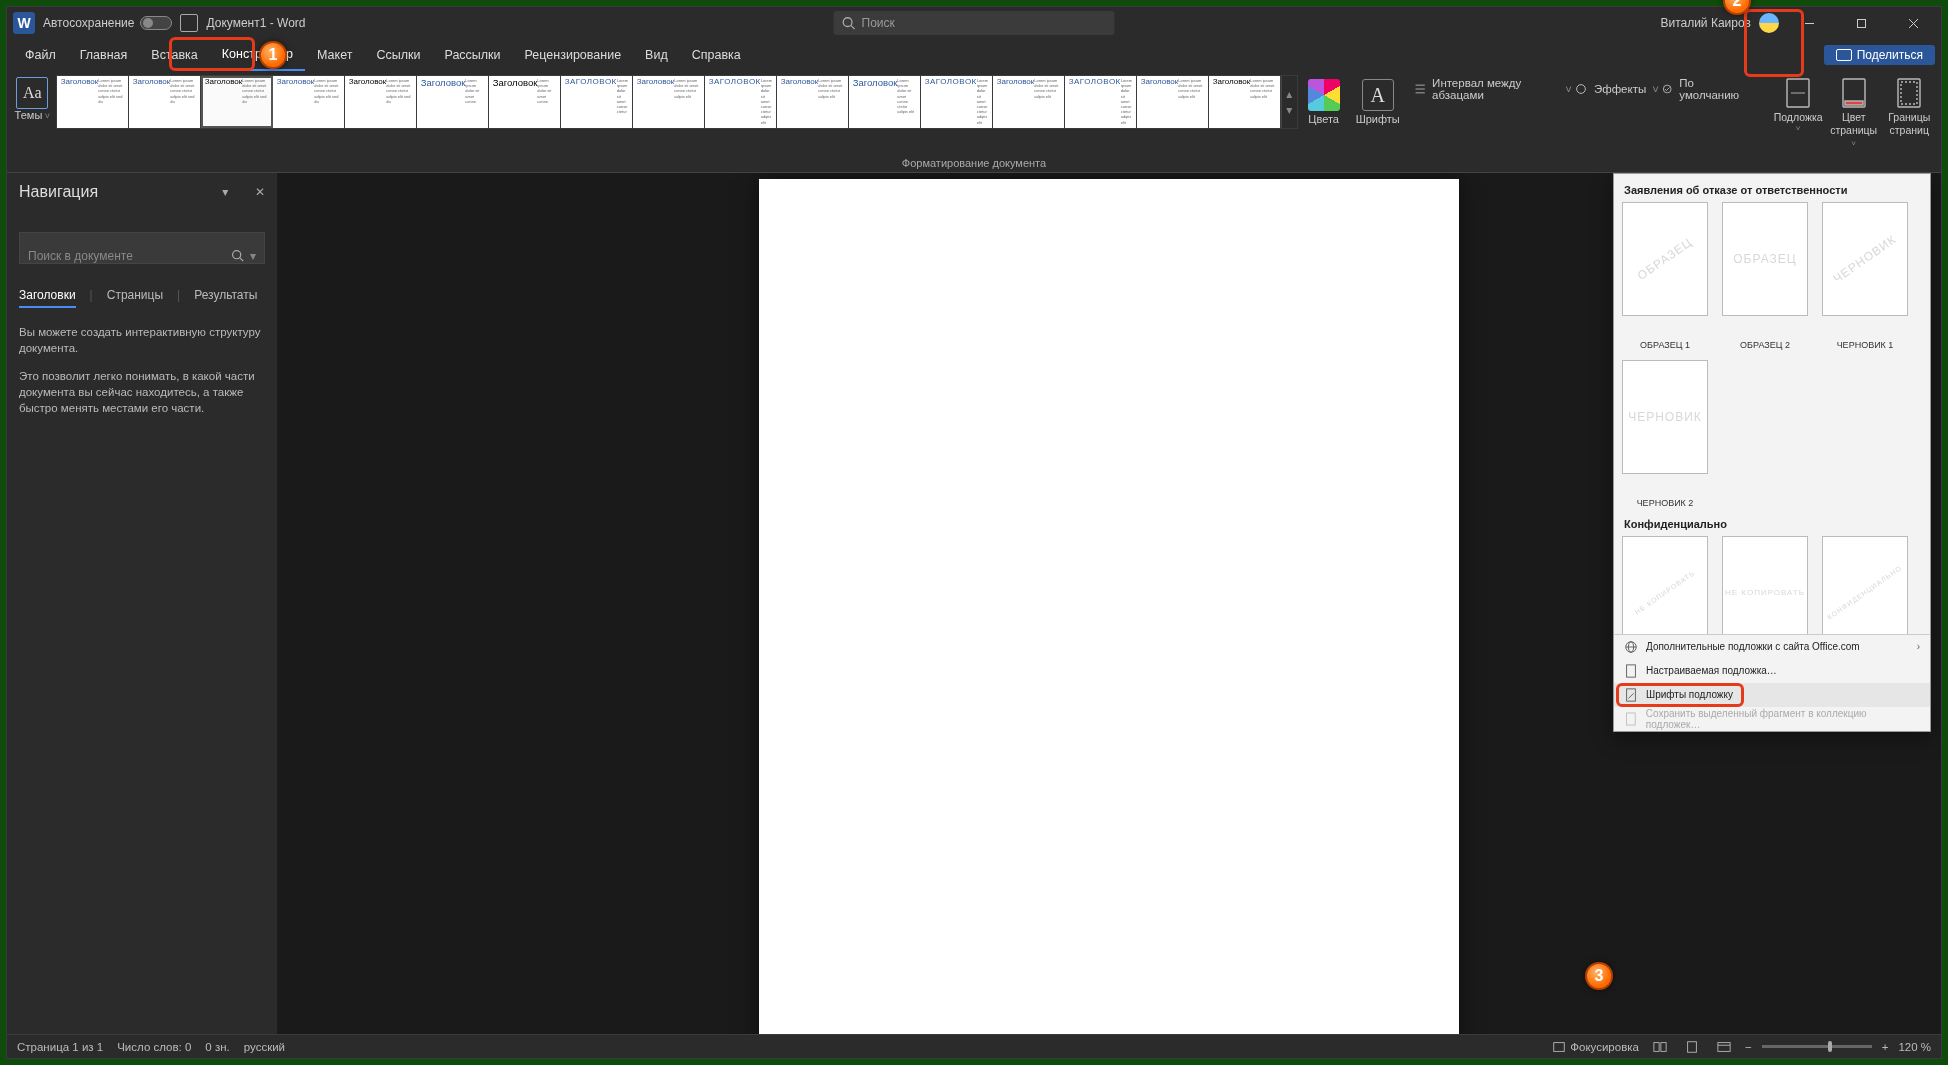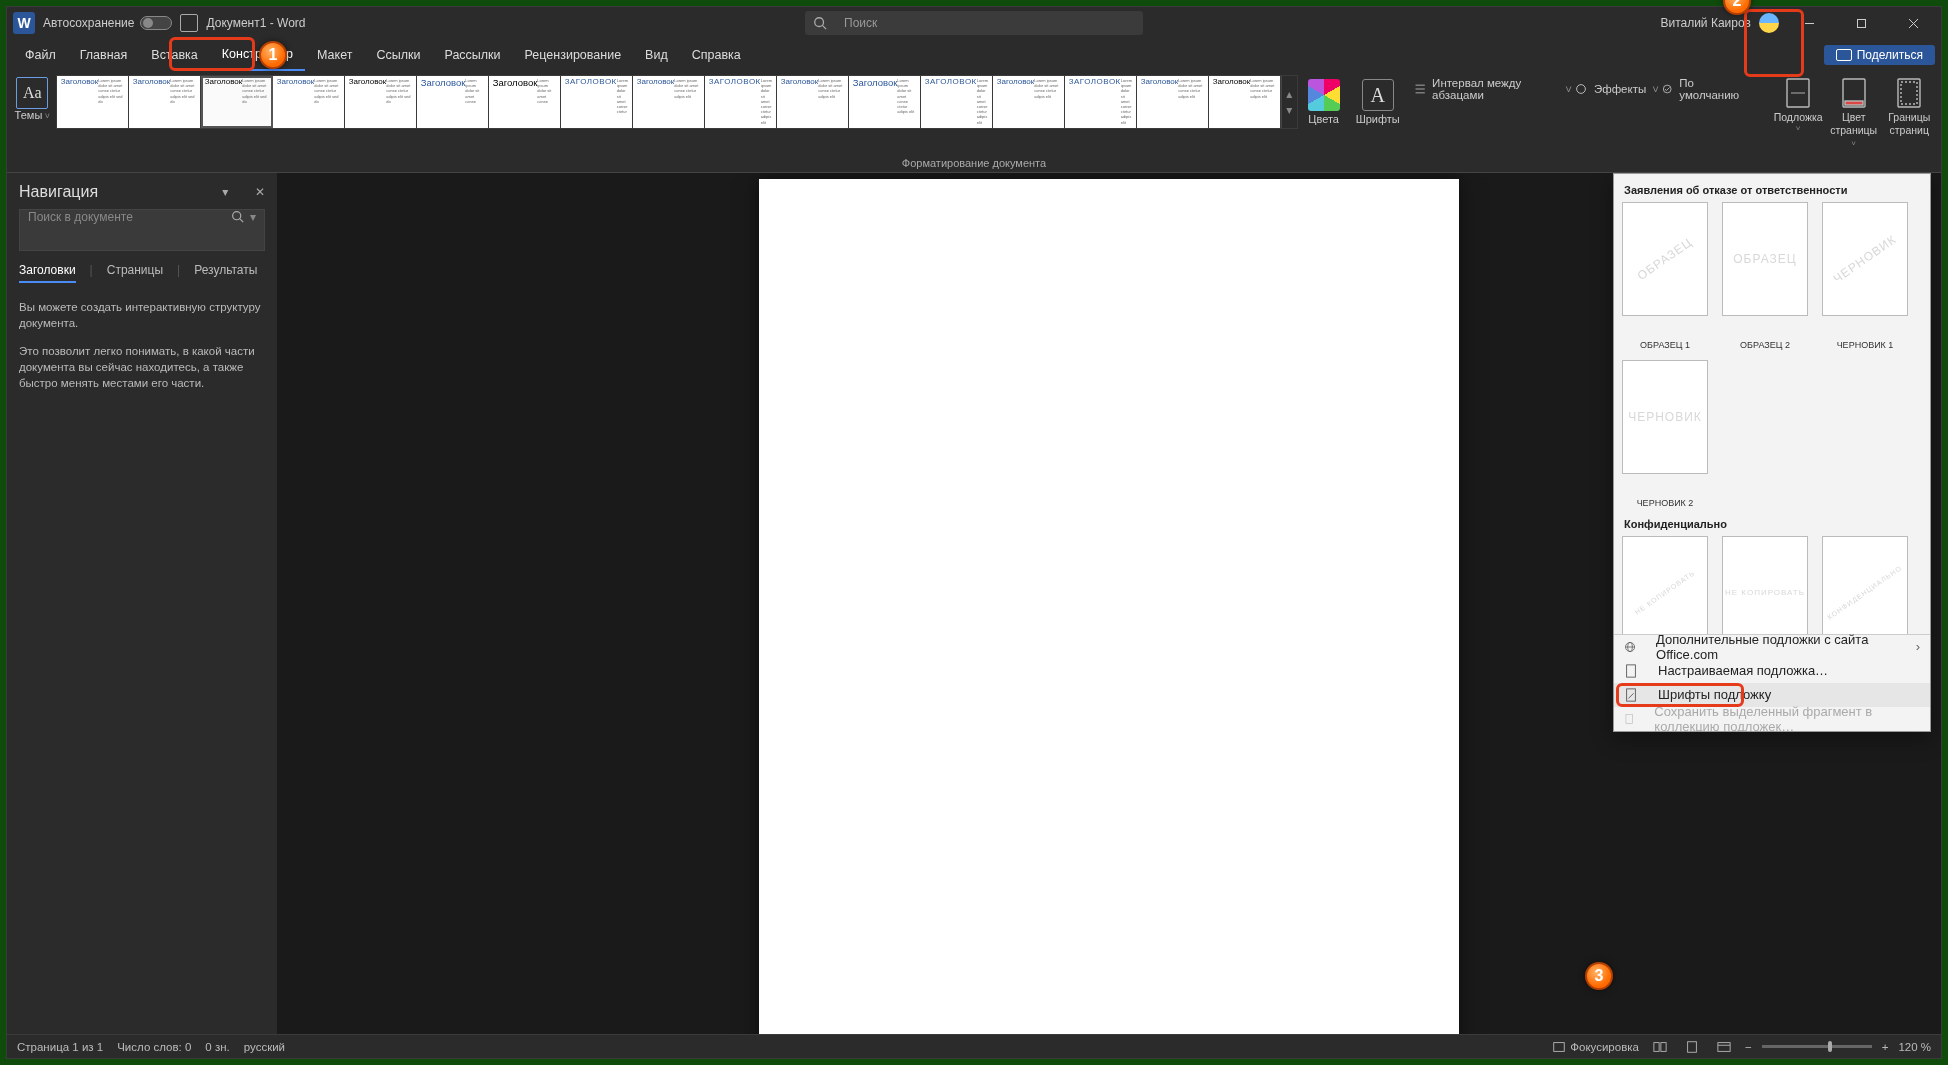--- a/index.html
+++ b/index.html
@@ -8,21 +8,21 @@
   .app { width: 100%; height: 100%; background: #2b2b2b; color: #ccc; display: flex; flex-direction: column; border: 1px solid #3b3b3b; position: relative; }
 
   
   .titlebar { height: 32px; background: #2b2b2b; display: flex; align-items: center; padding: 0 6px; gap: 8px; position: relative; }
   .wordlogo { width: 22px; height: 22px; background: #2b579a; color: white; display: flex; align-items: center; justify-content: center; font-weight: bold; border-radius: 3px; font-size: 14px; }
   .autosave { display: flex; align-items: center; gap: 6px; }
   .autosave .toggle { width: 32px; height: 14px; border: 1px solid #888; border-radius: 7px; position: relative; background: #444; }
   .autosave .toggle::before { content: ""; width: 10px; height: 10px; background: #888; border-radius: 50%; position: absolute; top: 1px; left: 2px; }
   .saveicon { width: 18px; height: 18px; border: 1.5px solid #aaa; border-radius: 2px; position: relative; }
   .doc-title { font-size: 12px; }
-  .searchbar { position: absolute; left: 50%; transform: translateX(-50%); width: 338px; height: 24px; background: #3b3b3b; border-radius: 3px; display: flex; align-items: center; padding: 0 8px; gap: 17px; color: #999; }
+  .searchbar { position: absolute; left: 50%; transform: translateX(-50%); width: 281px; height: 24px; background: #3b3b3b; border-radius: 3px; display: flex; align-items: center; padding: 0 8px; gap: 6px; color: #999; }
   .searchbar svg { width: 14px; height: 14px; }
   .titlebar .right { margin-left: auto; display: flex; align-items: center; gap: 8px; }
   .avatar { width: 20px; height: 20px; border-radius: 50%; background: linear-gradient(180deg,#6ab5ff 50%, #ffd54a 50%); }
   .winbtn { width: 44px; height: 32px; display: flex; align-items: center; justify-content: center; color: #ccc; }
   .winbtn svg { width: 11px; height: 11px; }
 
   
   .tabsrow { height: 32px; display: flex; align-items: stretch; padding: 0 6px; position: relative; }
   .tab { padding: 0 12px; display: flex; align-items: center; color: #ddd; font-size: 12.5px; cursor: pointer; position: relative; }
   .tab.active { border-bottom: 2px solid #4a8bf5; color: #fff; }
@@ -56,43 +56,43 @@
 
   
   .pgbtn { width: 56px; text-align: center; font-size: 10.5px; line-height: 1.2; padding-top: 2px; }
   .pgbtn svg { width: 28px; height: 32px; display: block; margin: 0 auto 2px; }
 
   
   .main { flex: 1; display: flex; background: #14532d; position: relative; overflow: hidden; }
   .navpane { width: 270px; background: #2b2b2b; color: #ccc; display: flex; flex-direction: column; padding: 10px 12px; gap: 8px; }
   .navpane .hdr { display: flex; align-items: center; justify-content: space-between; font-size: 16px; color: #ddd; }
   .navpane .hdr .icons { display: flex; gap: 10px; color: #aaa; font-size: 12px; }
-  .navsearch { height: 42px; background: #3a3a3a; display: flex; align-items: flex-start; padding: 0 8px; color: #888; border: 1px solid #444; justify-content: space-between; }
+  .navsearch { height: 32px; background: #3a3a3a; display: flex; align-items: flex-end; padding: 0 8px; color: #888; border: 1px solid #444; justify-content: space-between; margin-top: 23px; }
   .navsearch .right { display: flex; gap: 6px; }
-  .navtabs { display: flex; gap: 14px; font-size: 12px; padding: 4px 0; border-bottom: 0 solid #444; }
+  .navtabs { display: flex; gap: 14px; font-size: 12px; padding: 4px 0; border-bottom: 0 solid #444; margin-top: 12px; }
   .navtabs .nt { color: #bbb; padding-bottom: 4px; border-bottom: 2px solid transparent; cursor: pointer; }
   .navtabs .nt.active { color: #fff; border-bottom-color: #4a8bf5; }
   .navtabs .sep { color: #555; }
   .navmsg { font-size: 11.5px; line-height: 1.4; color: #bbb; margin-top: 4px; }
 
   .docarea { flex: 1; background: #1a1a1a; display: flex; justify-content: center; padding-top: 6px; overflow: hidden; }
   .page { width: 700px; height: 900px; background: white; box-shadow: 0 0 20px rgba(0,0,0,.5); }
 
   
   .wm-drop { position: absolute; top: 0; right: 10px; width: 318px; background: #f3f3f3; color: #222; border: 1px solid #999; box-shadow: 0 6px 20px rgba(0,0,0,.4); display: flex; flex-direction: column; overflow: hidden; z-index: 20; }
   .wm-scroll { overflow-y: auto; max-height: 460px; padding: 6px 8px 0 8px; }
   .wm-section-h { font-size: 11px; font-weight: 600; margin: 4px 2px 6px; }
   .wm-grid { display: flex; flex-wrap: wrap; gap: 10px 14px; margin-bottom: 10px; }
   .wm-item { width: 86px; display: flex; flex-direction: column; align-items: center; gap: 4px; cursor: pointer; }
   .wm-thumb { width: 86px; height: 114px; background: white; border: 1px solid #bbb; display: flex; align-items: center; justify-content: center; overflow: hidden; }
   .wm-thumb span { transform: rotate(-35deg); font-size: 12px; color: #d8d8d8; font-weight: 500; letter-spacing: 1px; white-space: nowrap; }
   .wm-thumb.horiz span { transform: none; }
   .wm-cap { font-size: 9px; text-align: center; color: #333; white-space: nowrap; margin-top: 20px; }
   .wm-footer { border-top: 1px solid #ccc; }
-  .wm-row { height: 24px; display: flex; align-items: center; gap: 20px; padding: 0 10px; font-size: 13px; cursor: pointer; }
+  .wm-row { height: 24px; display: flex; align-items: center; gap: 8px; padding: 0 10px; font-size: 10px; cursor: pointer; }
   .wm-row.hov { background: #e6e6e6; }
   .wm-row.disabled { color: #aaa; }
   .wm-row .chev { margin-left: auto; color: #666; }
   .wm-row svg { width: 14px; height: 14px; }
 
   
   .status { height: 24px; background: #2b2b2b; border-top: 1px solid #3b3b3b; display: flex; align-items: center; padding: 0 10px; gap: 14px; color: #bbb; font-size: 11.5px; }
   .status .right { margin-left: auto; display: flex; align-items: center; gap: 10px; }
   .status .vbtn { width: 22px; height: 18px; display:flex; align-items:center; justify-content:center; }
   .status .vbtn svg { width: 14px; height: 14px; }

